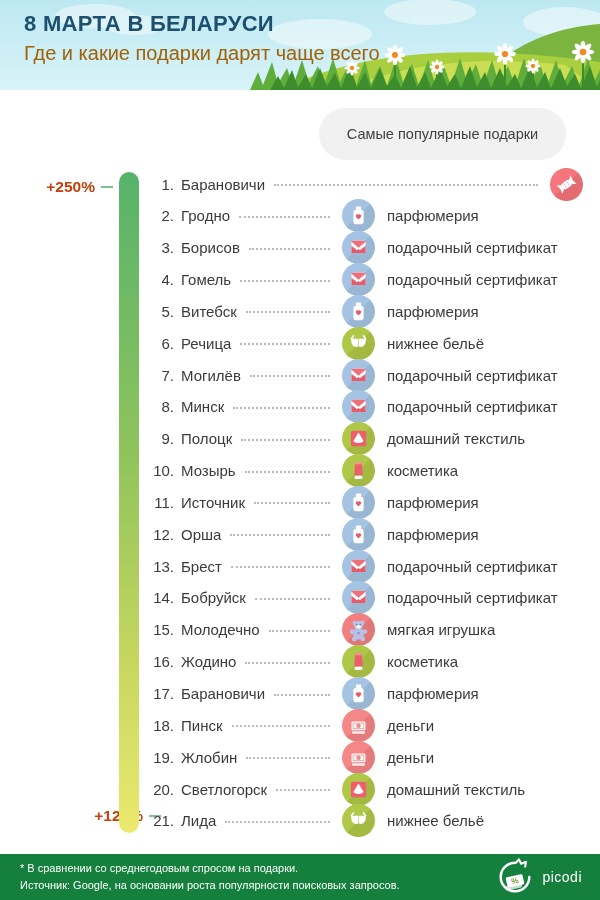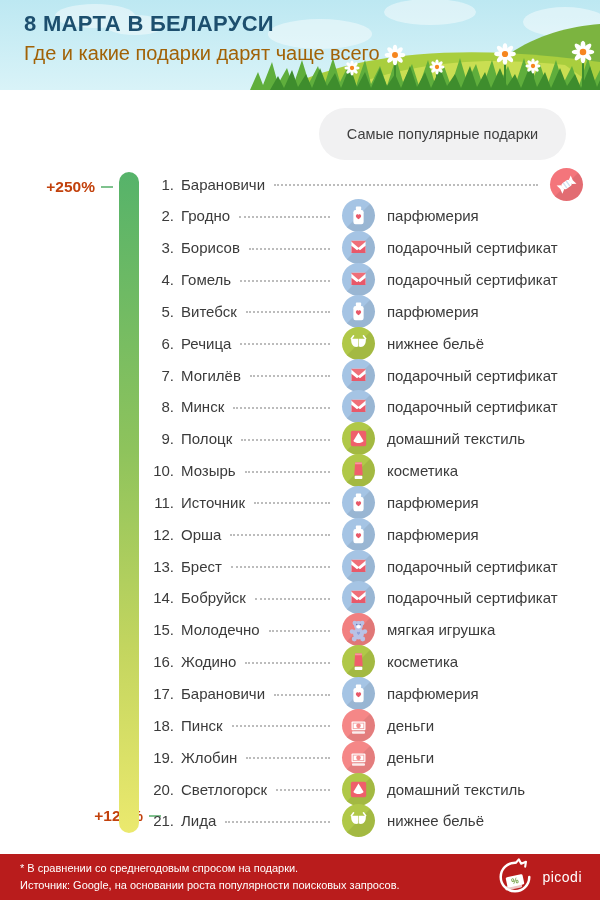--- a/index.html
+++ b/index.html
@@ -35,21 +35,21 @@
         display:flex;flex-direction:column;justify-content:space-between;}
   .row{display:flex;align-items:center;height:24px;font-size:15px;color:#3b3b3b;}
   .num{width:26px;text-align:right;margin-right:7px;flex:none;}
   .city{flex:none;padding-right:9px;white-space:nowrap;}
   .leader{flex:1;height:0;border-bottom:2px dotted #bcbcbc;margin-right:12px;position:relative;top:1px;}
   .gift-icon{width:33px;height:33px;border-radius:50%;flex:none;margin-right:12px;overflow:hidden;}
   .gift-icon svg{display:block;}
   .gift{flex:none;width:208px;white-space:nowrap;}
 
   
-  .footer{position:absolute;left:0;bottom:0;width:600px;height:46px;background:#b91c1c;
+  .footer{position:absolute;left:0;bottom:0;width:600px;height:46px;background:#15803d;
         display:flex;align-items:center;justify-content:space-between;box-sizing:border-box;
         padding:0 18px 0 20px;}
   .notes{font-size:11px;color:#ffffff;line-height:1.55;}
   .notes p{margin:0;}
   .brand{display:flex;align-items:center;gap:7px;color:#ffffff;}
   .brand-name{font-size:14px;letter-spacing:.5px;}
 </style>
 </head>
 <body>
 

